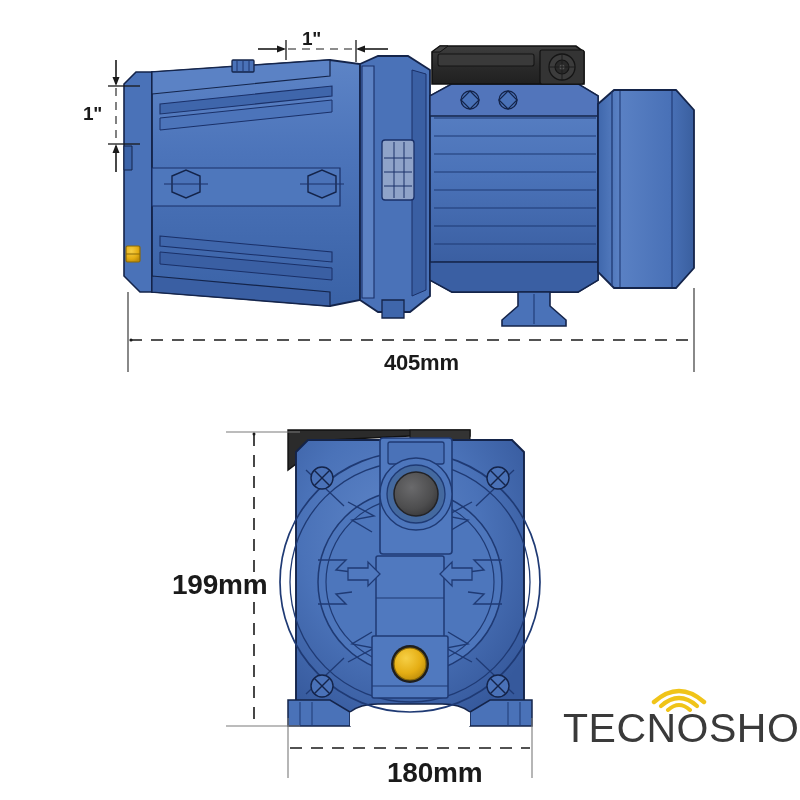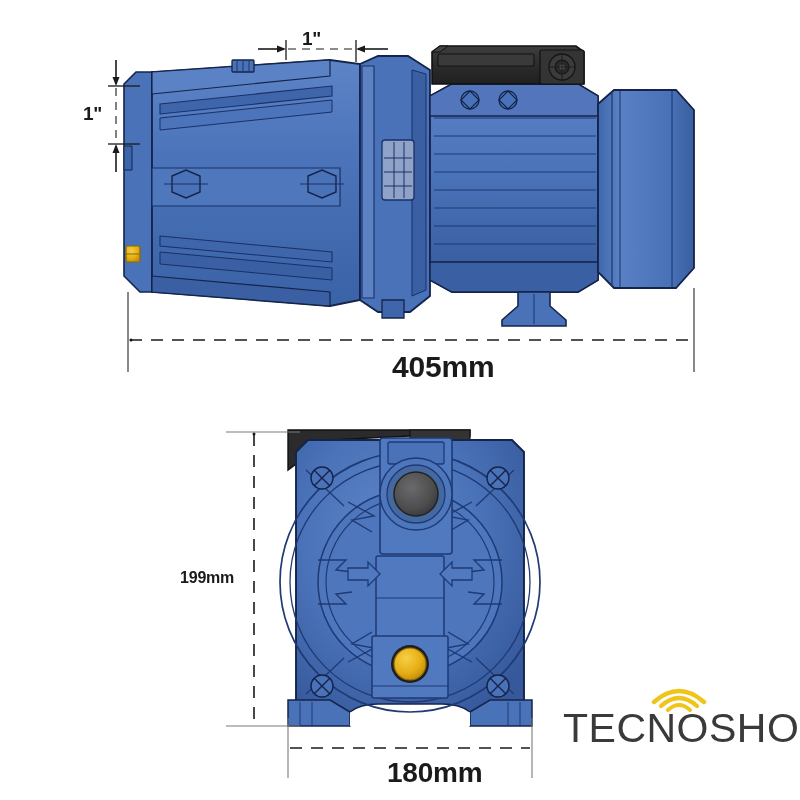--- a/index.html
+++ b/index.html
@@ -29,22 +29,22 @@
   .dimlabel {
     position: absolute;
     font-family: "Liberation Sans", sans-serif;
     font-weight: bold;
     color: #1a1a1a;
     white-space: nowrap;
     letter-spacing: -0.2px;
   }
   #lbl-inch-top  { left: 302px; top: 28px;  font-size: 19px; }
   #lbl-inch-left { left: 83px;  top: 103px; font-size: 19px; }
-  #lbl-405       { left: 392px; top: 350px; font-size: 30px; }
-  #lbl-199       { left: 180px; top: 569px; font-size: 16px; }
+  #lbl-405       { left: 384px; top: 350px; font-size: 22px; }
+  #lbl-199       { left: 172px; top: 569px; font-size: 28px; }
   #lbl-180       { left: 387px; top: 757px; font-size: 28px; }
 
   #logo {
     position: absolute;
     left: 563px;
     top: 678px;
     width: 215px;
     height: 78px;
   }
   #logo-text {

